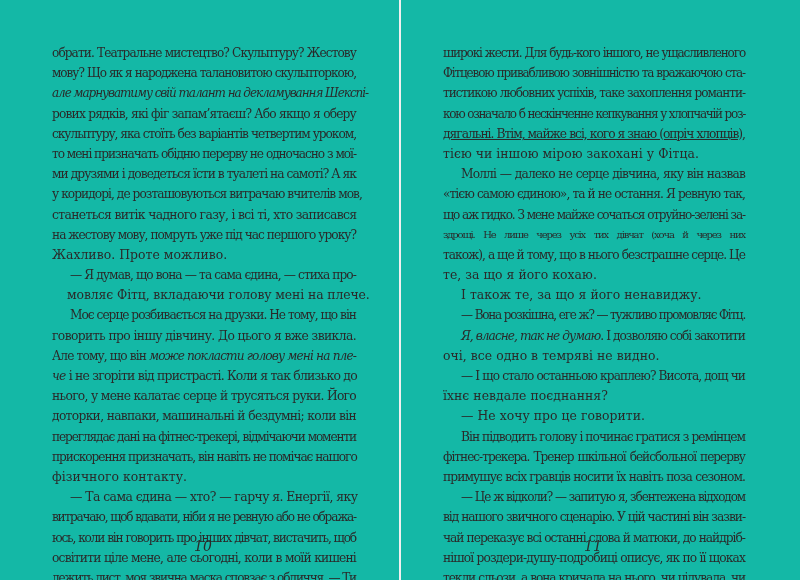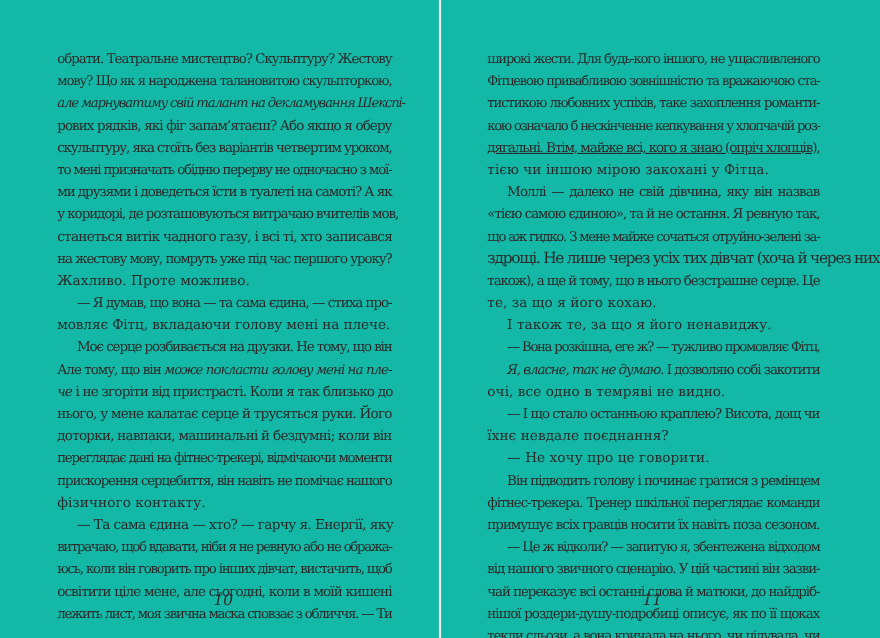--- a/index.html
+++ b/index.html
@@ -67,42 +67,45 @@
         <span class="line">
           <span class="line-inner" style="text-align-last: justify; white-space: nowrap; letter-spacing: -0.975207px; font-size: 12.16px;"><span class="seg">на жестову мову, помруть уже під час першого уроку?</span></span>
         </span>
         <span class="line last">
           <span class="line-inner" style="text-align-last: left; white-space: nowrap;"><span class="seg">Жахливо. Проте можливо.</span></span>
         </span>
         <span class="line indent">
           <span class="line-inner" style="text-align-last: justify; white-space: nowrap; letter-spacing: -0.908012px; font-size: 12.1869px;"><span class="seg">— Я думав, що вона — та сама єдина, — стиха про-</span></span>
         </span>
         <span class="line last">
-          <span class="line-inner" style="text-align-last: left; white-space: nowrap; letter-spacing: -0.0970874px;"><span class="seg">мовляє Фітц, вкладаючи голову мені на плече.</span></span>
+          <span class="line-inner" style="text-align-last: left; white-space: nowrap; letter-spacing: -0.0970874px; margin-left: 15px;"><span class="seg">мовляє Фітц, вкладаючи голову мені на плече.</span></span>
         </span>
         <span class="line indent">
           <span class="line-inner" style="text-align-last: justify; white-space: nowrap; letter-spacing: -0.997085px; font-size: 12.1869px;"><span class="seg">Моє серце розбивається на друзки. Не тому, що він</span></span>
         </span>
         <span class="line">
+          <span class="line-inner" style="text-align-last: justify; white-space: nowrap; letter-spacing: -0.587537px; font-size: 12.319px;"><span class="seg">говорить про іншу дівчину. До цього я вже звикла.</span></span>
+        </span>
+        <span class="line">
           <span class="line-inner" style="text-align-last: justify; white-space: nowrap; letter-spacing: -0.876404px; font-size: 12.16px;"><span class="seg">Але тому, що він </span><em class="seg">може покласти голову мені на пле-</em></span>
         </span>
         <span class="line">
           <span class="line-inner" style="text-align-last: justify; white-space: nowrap; letter-spacing: -0.773639px;"><em class="seg">че</em><span class="seg"> і не згоріти від пристрасті. Коли я так близько до</span></span>
         </span>
         <span class="line">
           <span class="line-inner" style="text-align-last: justify; white-space: nowrap; letter-spacing: -0.697674px; font-size: 12.2788px;"><span class="seg">нього, у мене калатає серце й трусяться руки. Його</span></span>
         </span>
         <span class="line">
           <span class="line-inner" style="text-align-last: justify; white-space: nowrap; letter-spacing: -0.666667px; font-size: 12.2788px;"><span class="seg">доторки, навпаки, машинальні й бездумні; коли він</span></span>
         </span>
         <span class="line">
           <span class="line-inner" style="text-align-last: justify; white-space: nowrap; letter-spacing: -1.10992px; font-size: 12.1209px;"><span class="seg">переглядає дані на фітнес-трекері, відмічаючи моменти</span></span>
         </span>
         <span class="line">
-          <span class="line-inner" style="text-align-last: justify; white-space: nowrap; letter-spacing: -1.02997px; font-size: 12.16px;"><span class="seg">прискорення серцебиття, він навіть не помічає нашого</span></span>
+          <span class="line-inner" style="text-align-last: justify; white-space: nowrap; letter-spacing: -1.02997px; font-size: 12.16px;"><span class="seg">прискорення призначать, він навіть не помічає нашого</span></span>
         </span>
         <span class="line last">
           <span class="line-inner" style="text-align-last: left; white-space: nowrap;"><span class="seg">фізичного контакту.</span></span>
         </span>
         <span class="line indent">
           <span class="line-inner" style="text-align-last: justify; white-space: nowrap; letter-spacing: -0.552381px;"><span class="seg">— Та сама єдина — хто? — гарчу я. Енергії, яку</span></span>
         </span>
         <span class="line">
           <span class="line-inner" style="text-align-last: justify; white-space: nowrap; letter-spacing: -1.18734px; font-size: 12.0821px;"><span class="seg">витрачаю, щоб вдавати, ніби я не ревную або не обража-</span></span>
         </span>
@@ -133,30 +136,30 @@
         <span class="line">
           <span class="line-inner" style="text-align-last: justify; white-space: nowrap; letter-spacing: -1.28125px; font-size: 12.0026px;"><span class="seg">кою означало б нескінченне кепкування у хлопчачій роз-</span></span>
         </span>
         <span class="line">
           <span class="line-inner" style="text-align-last: justify; white-space: nowrap; letter-spacing: -1.00826px; font-size: 12.278px; text-decoration: underline;"><span class="seg">дягальні. Втім, майже всі, кого я знаю (опріч хлопців),</span></span>
         </span>
         <span class="line last">
           <span class="line-inner" style="text-align-last: left; white-space: nowrap;"><span class="seg">тією чи іншою мірою закохані у Фітца.</span></span>
         </span>
         <span class="line indent">
-          <span class="line-inner" style="text-align-last: justify; white-space: nowrap; letter-spacing: -0.836364px; font-size: 12.2278px;"><span class="seg">Моллі — далеко не свій дівчина, яку він назвав</span></span>
+          <span class="line-inner" style="text-align-last: justify; white-space: nowrap; letter-spacing: -0.836364px; font-size: 12.2278px;"><span class="seg">Моллі — далеко не серце дівчина, яку він назвав</span></span>
         </span>
         <span class="line">
           <span class="line-inner" style="text-align-last: justify; white-space: nowrap; letter-spacing: -0.92437px; font-size: 12.198px;"><span class="seg">«тією самою єдиною», та й не остання. Я ревную так,</span></span>
         </span>
         <span class="line">
           <span class="line-inner" style="text-align-last: justify; white-space: nowrap; letter-spacing: -1.15508px; font-size: 12.08px;"><span class="seg">що аж гидко. З мене майже сочаться отруйно-зелені за-</span></span>
         </span>
         <span class="line">
-          <span class="line-inner" style="text-align-last: justify; white-space: nowrap; letter-spacing: -1.15508px; font-size: 14px;"><span class="seg">здрощі. Не лише через усіх тих дівчат (хоча й через них</span></span>
+          <span class="line-inner" style="text-align-last: justify; white-space: nowrap; letter-spacing: -1.15508px; font-size: 10px;"><span class="seg">здрощі. Не лише через усіх тих дівчат (хоча й через них</span></span>
         </span>
         <span class="line">
           <span class="line-inner" style="text-align-last: justify; white-space: nowrap; letter-spacing: -0.980609px; font-size: 12.198px;"><span class="seg">також), а ще й тому, що в нього безстрашне серце. Це</span></span>
         </span>
         <span class="line last">
           <span class="line-inner" style="text-align-last: left; white-space: nowrap;"><span class="seg">те, за що я його кохаю.</span></span>
         </span>
         <span class="line last indent">
           <span class="line-inner" style="text-align-last: left; white-space: nowrap;"><span class="seg">І також те, за що я його ненавиджу.</span></span>
         </span>
@@ -175,21 +178,21 @@
         <span class="line last">
           <span class="line-inner" style="text-align-last: left; white-space: nowrap;"><span class="seg">їхнє невдале поєднання?</span></span>
         </span>
         <span class="line last indent">
           <span class="line-inner" style="text-align-last: left; white-space: nowrap;"><span class="seg">— Не хочу про це говорити.</span></span>
         </span>
         <span class="line indent">
           <span class="line-inner" style="text-align-last: justify; white-space: nowrap; letter-spacing: -0.95858px; font-size: 12.2278px;"><span class="seg">Він підводить голову і починає гратися з ремінцем</span></span>
         </span>
         <span class="line">
-          <span class="line-inner" style="text-align-last: justify; white-space: nowrap; letter-spacing: -0.994475px; font-size: 12.1191px;"><span class="seg">фітнес-трекера. Тренер шкільної переглядає команди</span></span>
+          <span class="line-inner" style="text-align-last: justify; white-space: nowrap; letter-spacing: -0.994475px; font-size: 12.1191px;"><span class="seg">фітнес-трекера. Тренер шкільної бейсбольної перерву</span></span>
         </span>
         <span class="line">
           <span class="line-inner" style="text-align-last: justify; white-space: nowrap; letter-spacing: -0.895775px; font-size: 12.2379px;"><span class="seg">примушує всіх гравців носити їх навіть поза сезоном.</span></span>
         </span>
         <span class="line indent">
           <span class="line-inner" style="text-align-last: justify; white-space: nowrap; letter-spacing: -1.10345px; font-size: 12.0191px;"><span class="seg">— Це ж відколи? — запитую я, збентежена відходом</span></span>
         </span>
         <span class="line">
           <span class="line-inner" style="text-align-last: justify; white-space: nowrap; letter-spacing: -1.02198px; font-size: 12.2379px;"><span class="seg">від нашого звичного сценарію. У цій частині він зазви-</span></span>
         </span>

